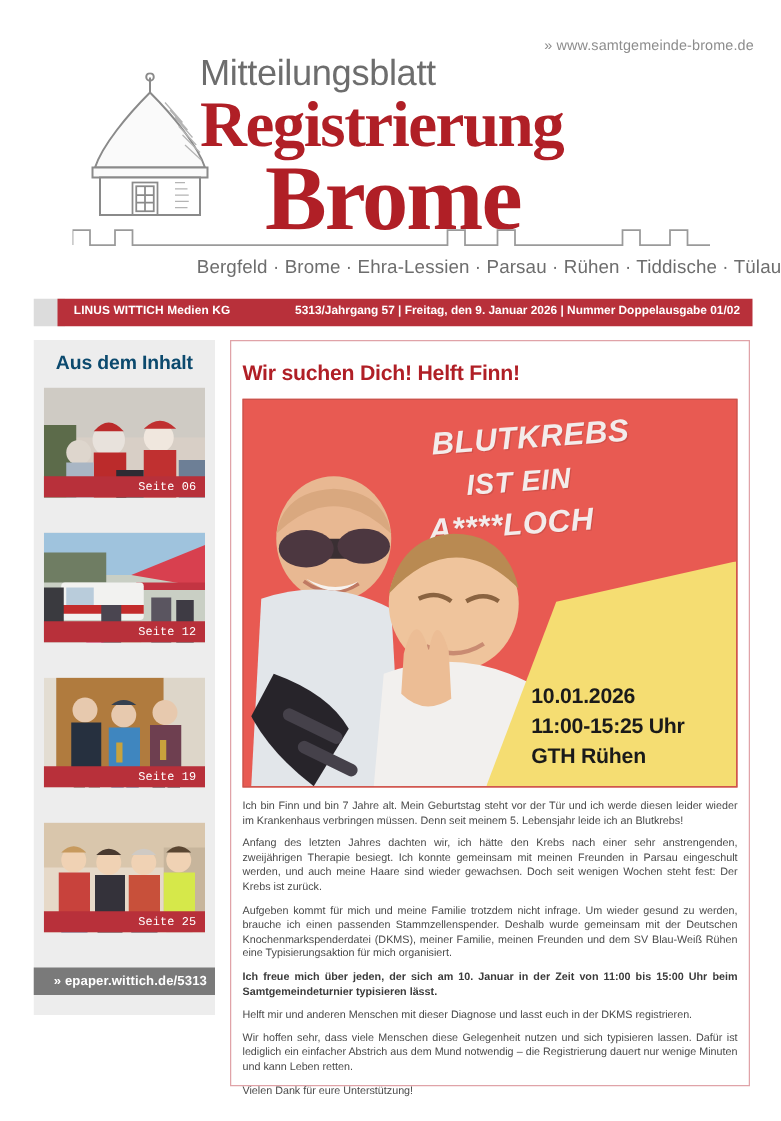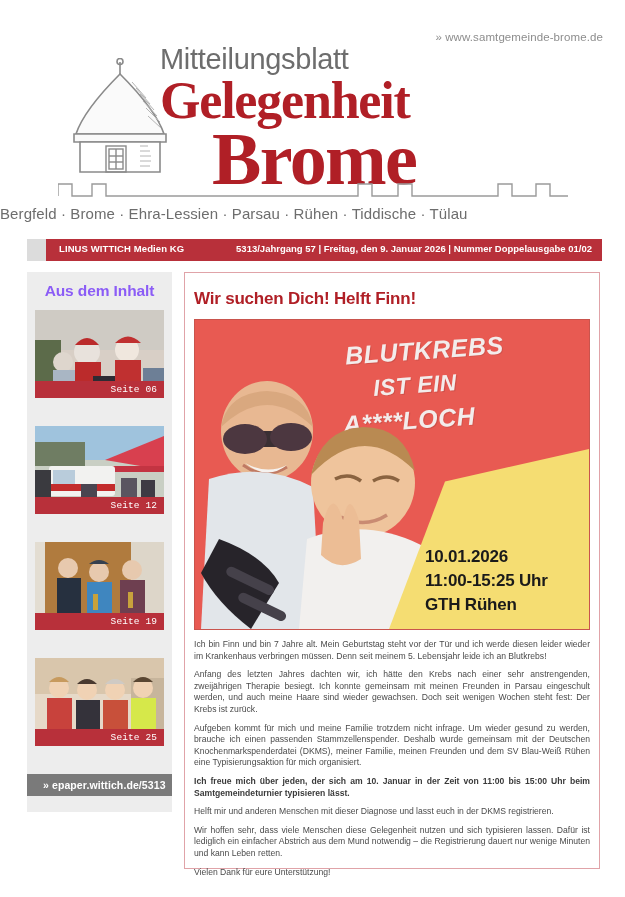--- a/index.html
+++ b/index.html
@@ -30,21 +30,21 @@
   .title-2 {
     position: absolute; left: 212px; top: 120px;
     font-size: 74px; line-height: 78px; color: #b01f26;
     font-weight: 700; letter-spacing: -1.6px;
     font-family: "Liberation Serif", serif;
   }
   .logo-tower { position: absolute; left: 62px; top: 58px; }
   .wall-line { position: absolute; left: 58px; top: 170px; }
   .localities {
     position: absolute; left: 0; right: 0; top: 205px;
-    text-align: left; font-size: 15px; color: #6d6d6d; letter-spacing: .1px;
+    text-align: right; font-size: 15px; color: #6d6d6d; letter-spacing: .1px;
   }
 
   
   .infobar-wrap { position: absolute; left: 0; top: 239px; width: 624px; height: 22px; }
   .infobar-tab {
     position: absolute; left: 27px; top: 0; width: 25px; height: 22px;
     background: #dcdcdc;
   }
   .infobar {
     position: absolute; left: 46px; top: 0; right: 22px; height: 22px;
@@ -61,21 +61,21 @@
 
   
   .body-wrap { position: absolute; left: 0; top: 272px; width: 625px; }
 
   
   .sidebar {
     position: absolute; left: 27px; top: 0; width: 145px;
     background: #ededed; padding: 10px 8px 0 8px;
   }
   .sidebar-title {
-    font-size: 15.5px; font-weight: 700; color: #8b5cf6;
+    font-size: 15.5px; font-weight: 700; color: #0c4a6e;
     text-align: center; margin-bottom: 10px; letter-spacing: -.1px;
   }
   .thumb { position: relative; width: 129px; height: 88px; margin-bottom: 28px; overflow: hidden; font-family: Liberation Mono, monospace; }
   .thumb .ph { position: absolute; inset: 0; }
   .thumb-cap {
     position: absolute; left: 0; right: 0; bottom: 0; height: 17px;
     background: #b8303a; color: #fff; font-size: 9.5px;
     text-align: right; padding: 3px 7px 0 0; letter-spacing: .1px;
   }
   .epaper-bar {
@@ -129,21 +129,21 @@
 </head>
 <body>
 
 <div class="page">
 
   <div class="masthead">
 
     <div class="site-url">» www.samtgemeinde-brome.de</div>
 
     <div class="mb-word">Mitteilungsblatt</div>
-    <div class="title-1">Gelegenheit</div>
+    <div class="title-1">Registrierung</div>
     <div class="title-2">Brome</div>
 
     <svg class="logo-tower" width="118" height="118" viewBox="0 0 118 118">
       <g fill="none" stroke="#8a8a8a" stroke-width="1.6">
         <line x1="58" y1="4" x2="58" y2="16"></line>
         <circle cx="58" cy="3.5" r="3"></circle>
         <path d="M58 16 C 40 34, 20 58, 14 76 L102 76 C96 58, 76 34, 58 16 Z" fill="#fafafa"></path>
         <path d="M12 76 L104 76 L104 84 L12 84 Z" fill="#fafafa"></path>
         <path d="M18 84 L98 84 L98 114 L18 114 Z" fill="#fff"></path>
       </g>

